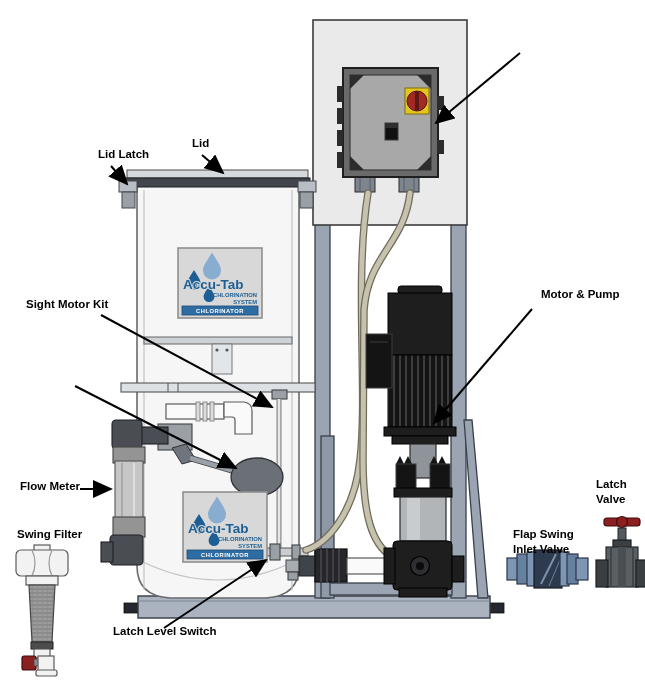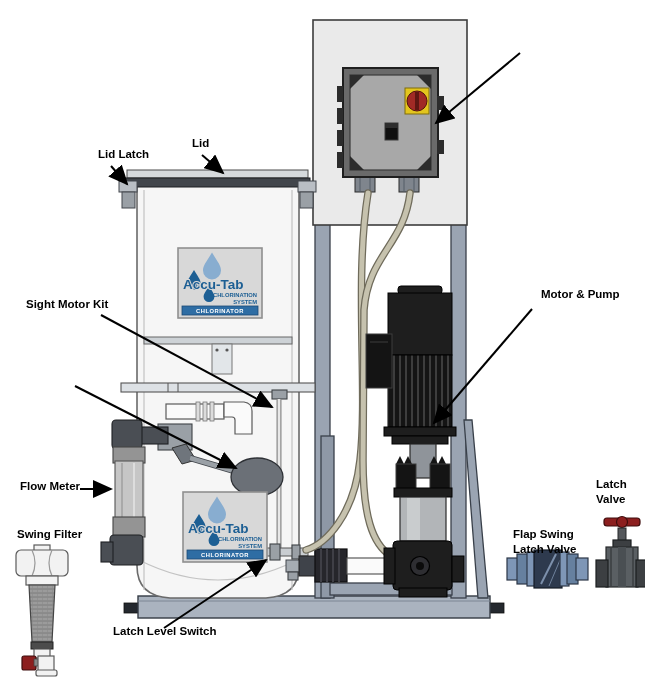--- a/index.html
+++ b/index.html
@@ -334,21 +334,21 @@
       <span>Motor &amp; Pump</span>
     </div>
 <div class="callout" style="left:20px;top:479px;">
       <span>Flow Meter</span>
     </div>
 <div class="callout" style="left:17px;top:527px;">
       <span>Swing Filter</span>
     </div>
 <div class="callout" style="left:513px;top:511px;margin-top:16px;">
   <span>Flap Swing</span>
-  <span>Latch Valve</span>
+  <span>Inlet Valve</span>
 </div>
 <div class="callout" style="left:596px;top:477px;">
   <span>Latch</span>
   <span>Valve</span>
 </div>
 <div class="callout" style="left:113px;top:624px;">
       <span>Latch Level Switch</span>
     </div>
 </div>
 

